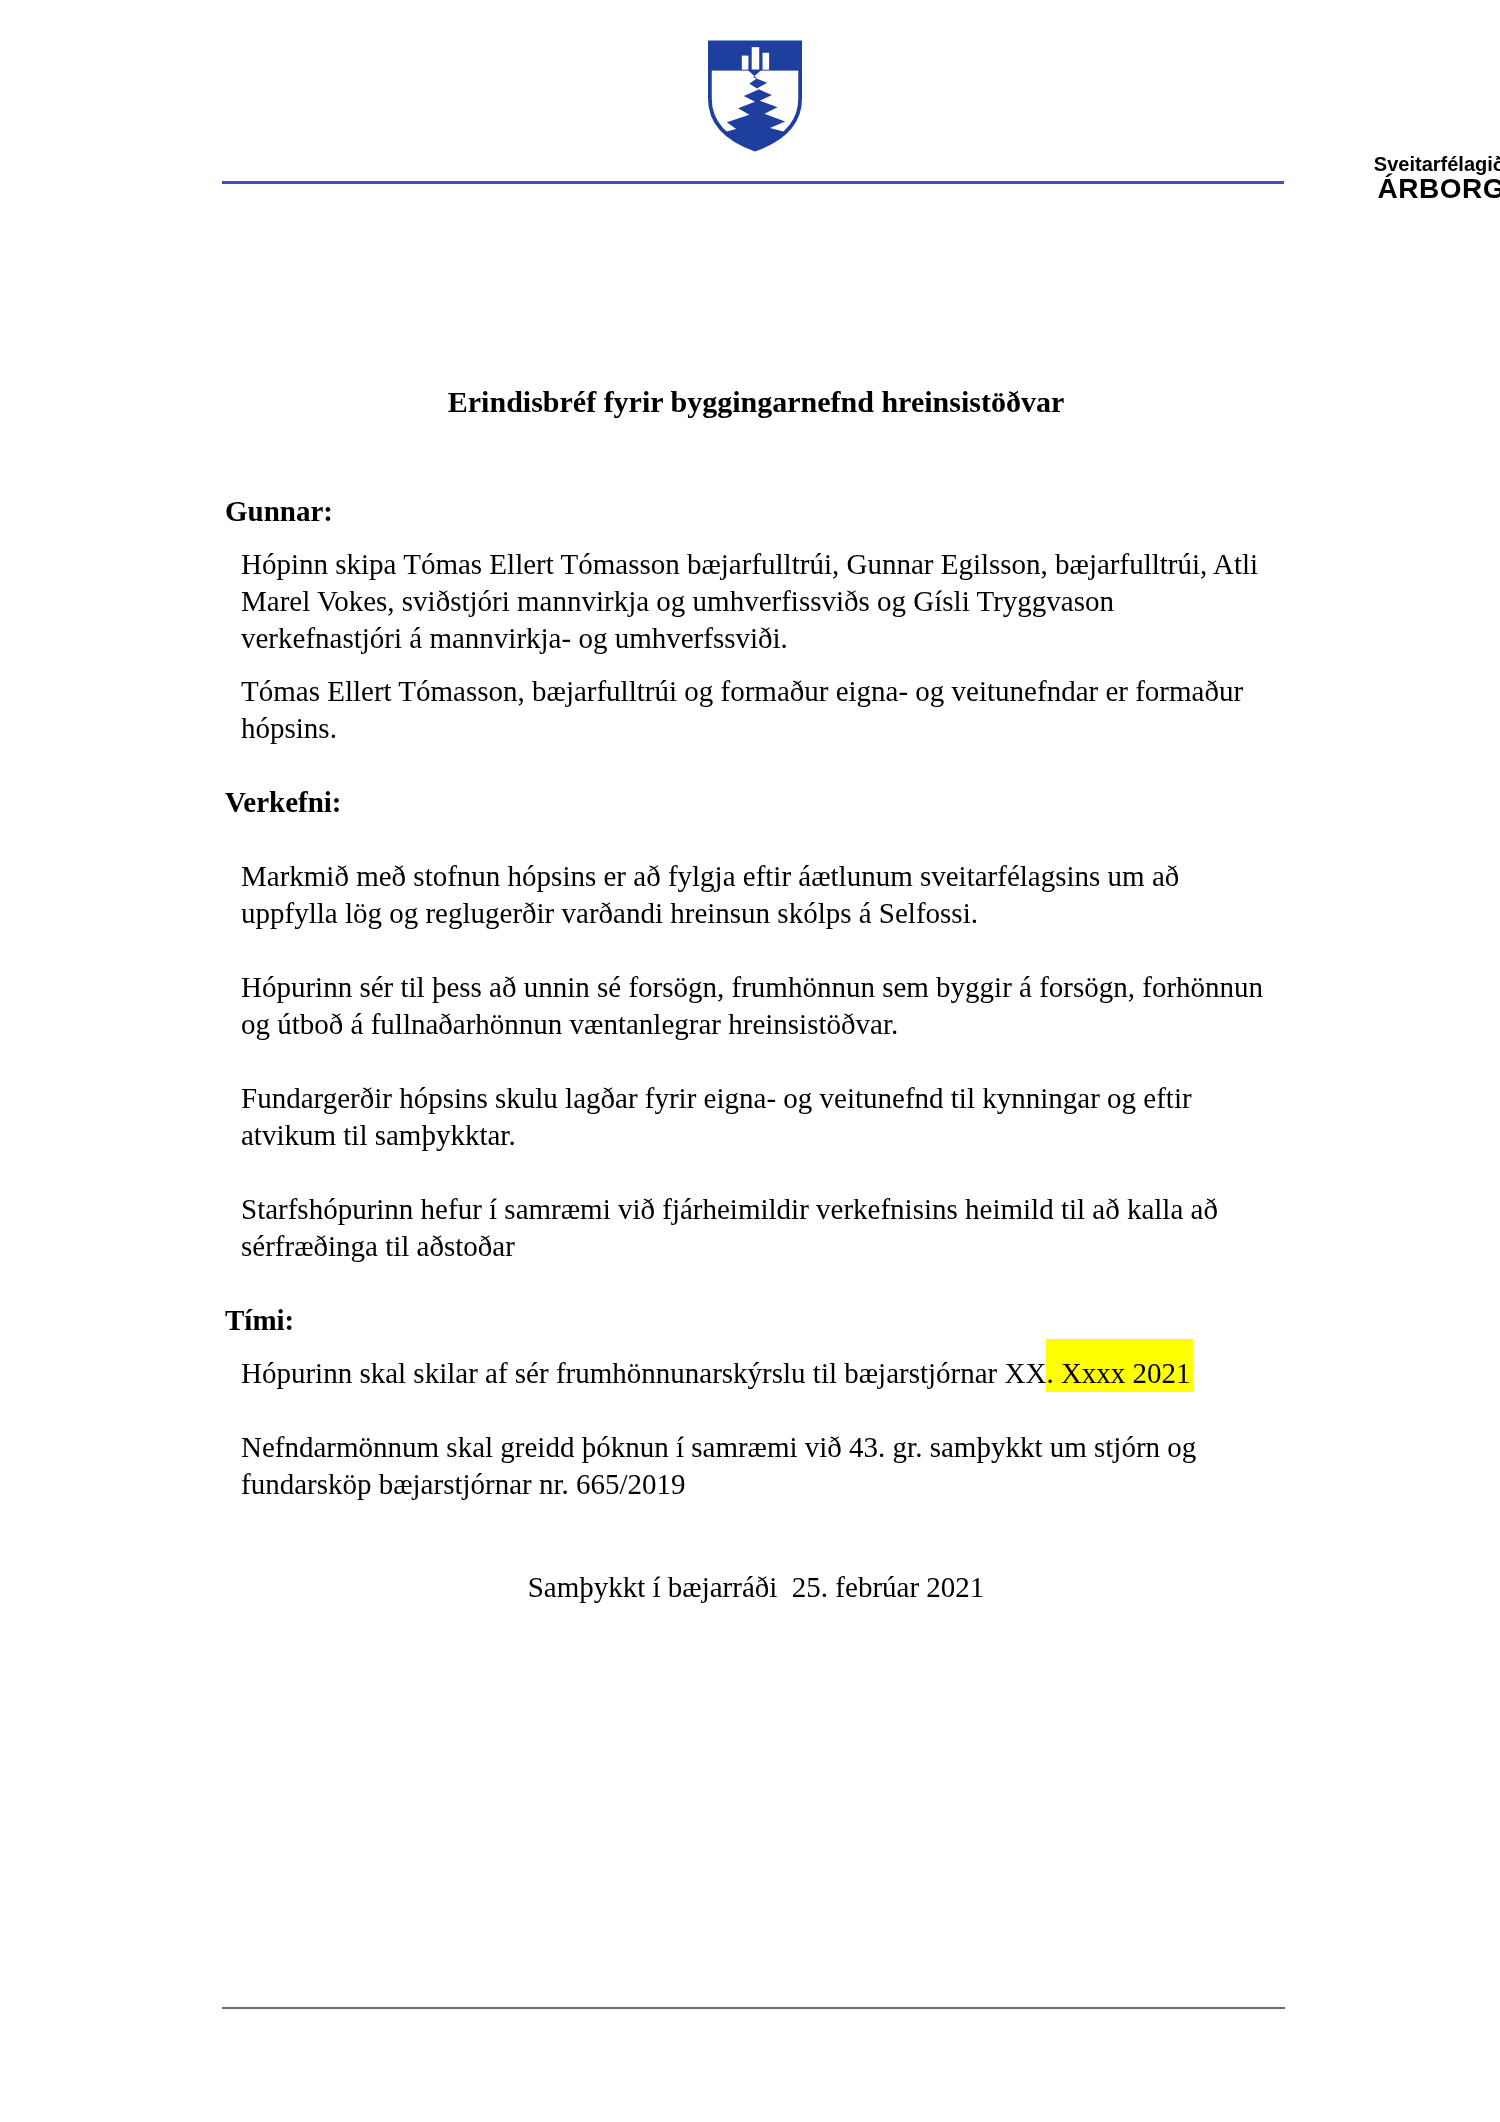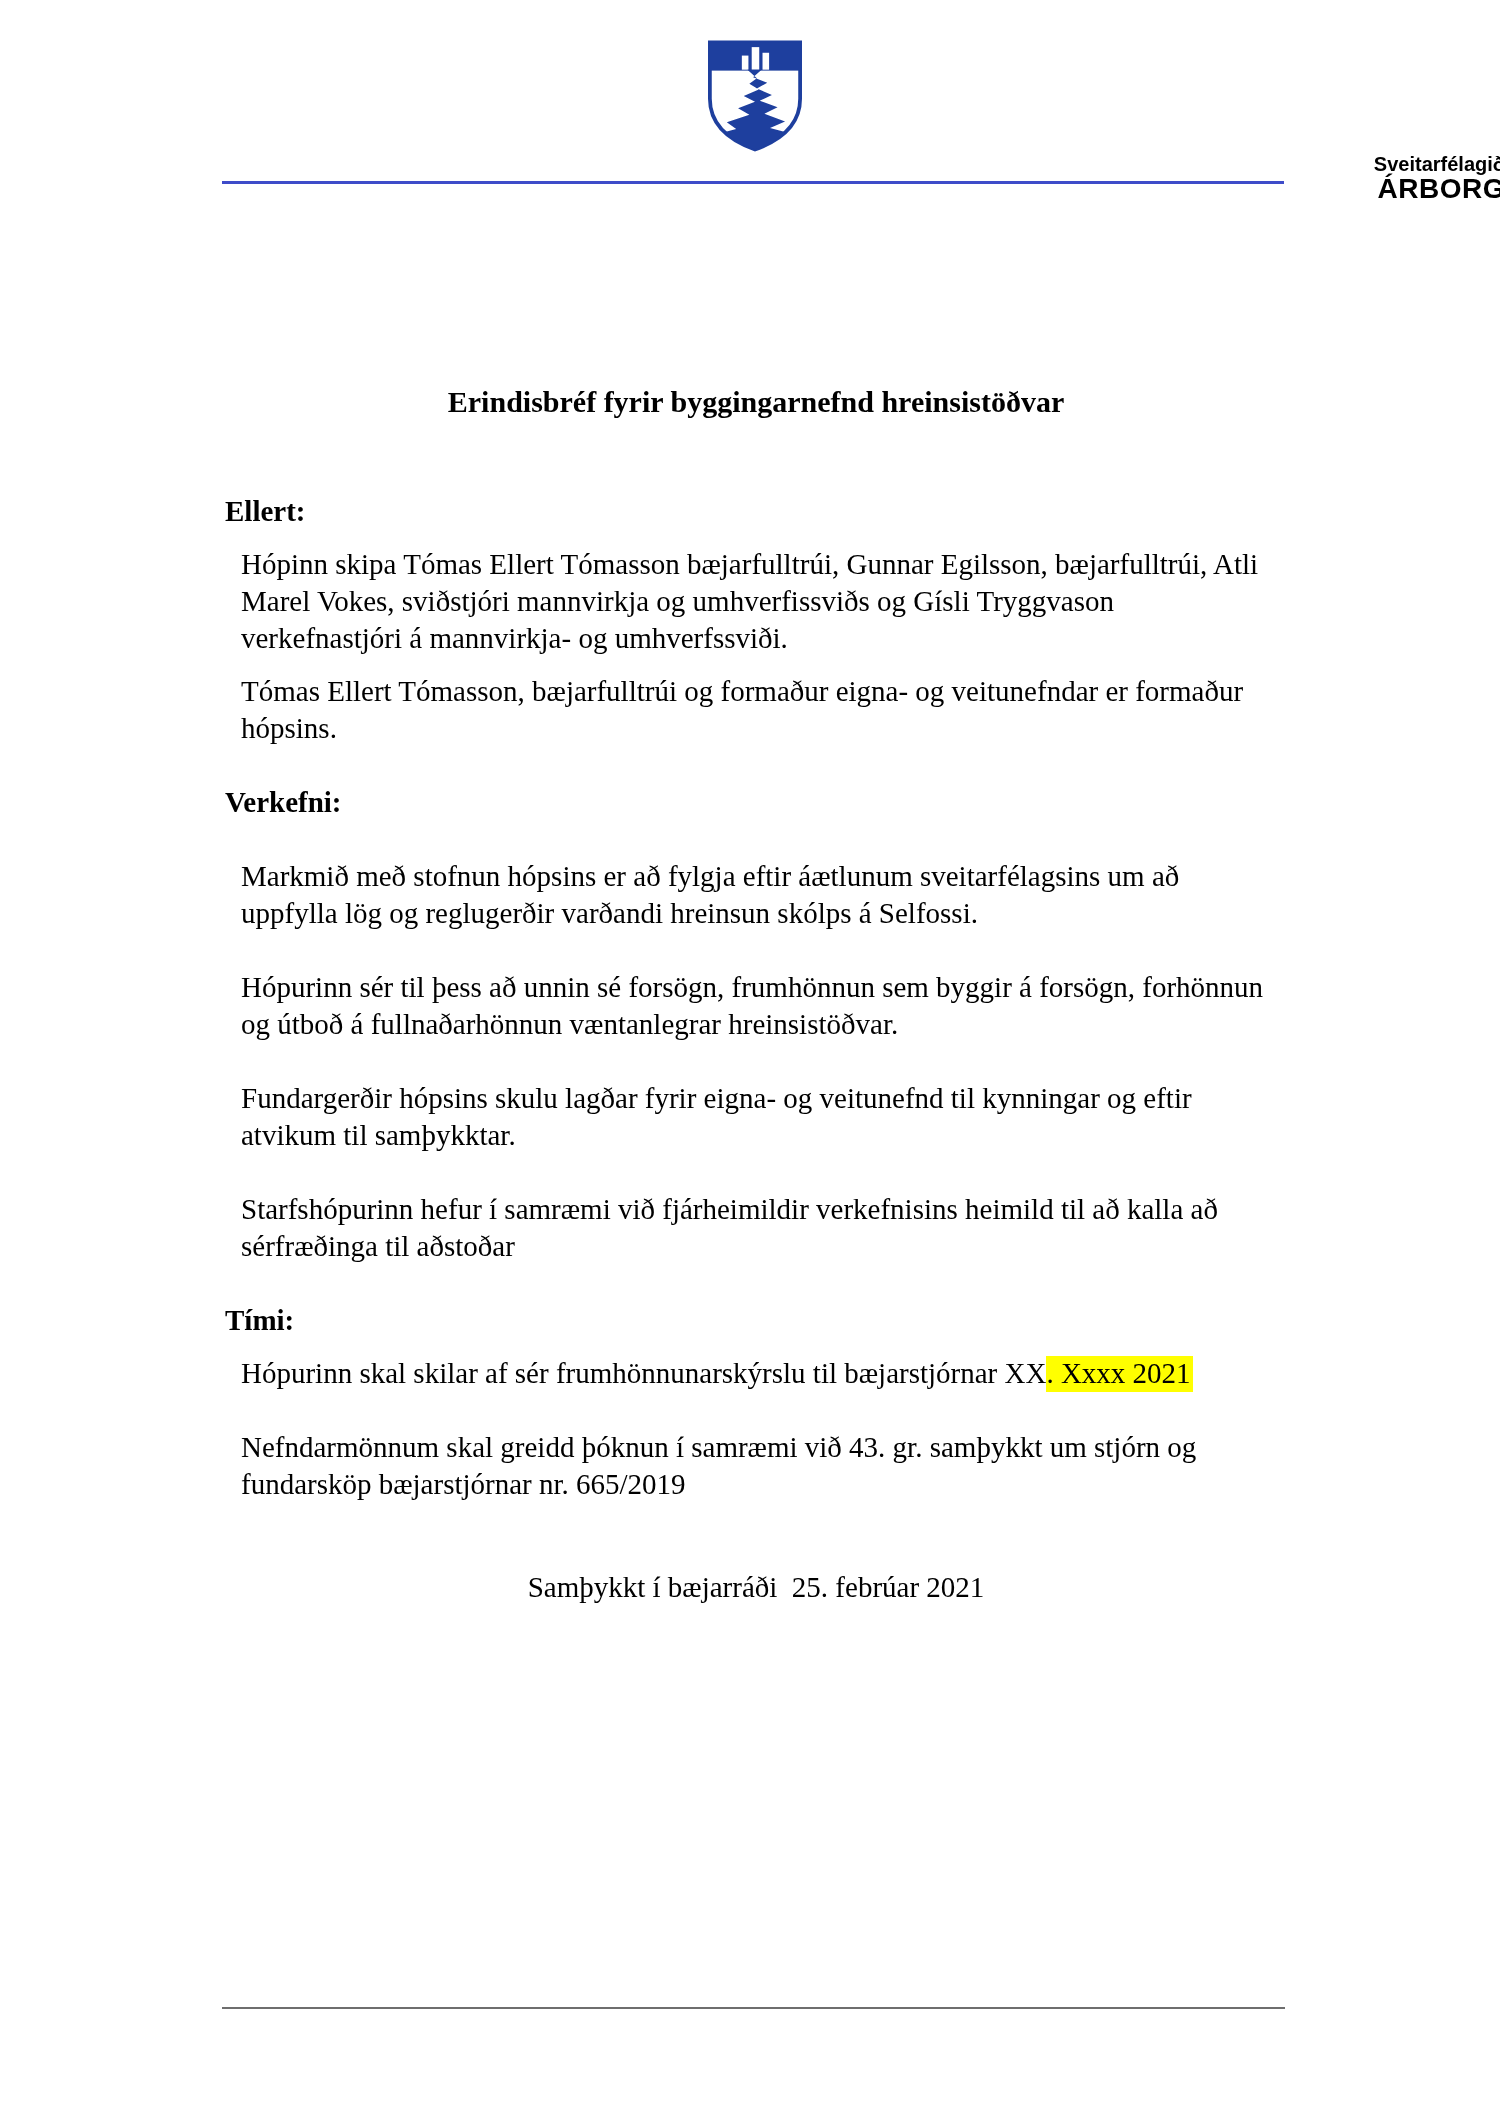--- a/index.html
+++ b/index.html
@@ -42,21 +42,21 @@
     margin:0;
   }
   section { margin:0; }
   .sec { margin-top:37px; }
   .sec-skipan { margin-top:73px; }
   h2.sec-heading {
     font-size:29px; font-weight:bold; margin:0; line-height:37px;
   }
   p { margin:16px; }
   p.gap { margin-top:37px; }
-  mark.hl { background:#ffff00; color:#000; padding:1px 2px 3px 0; }
+  mark.hl { background:#ffff00; color:#000; padding:18px 2px 3px 0; }
   .approval {
     margin-top:66px; text-align:center; white-space:pre-wrap;
   }
 
   
   .footer-rule {
     position:absolute; top:2007px; left:222px; width:1063px;
     border-top:2px solid #6e6e6e; height:0;
   }
 </style>
@@ -90,21 +90,21 @@
   <div class="org-top">Sveitarfélagið</div>
   <div class="org-bottom">ÁRBORG</div>
 </header>
 <div class="header-rule"></div>
 
 <main class="content">
 
   <h1 class="doc-title">Erindisbréf fyrir byggingarnefnd hreinsistöðvar</h1>
 
   <section class="sec sec-skipan">
-    <h2 class="sec-heading">Ellert:</h2>
+    <h2 class="sec-heading">Gunnar:</h2>
     <p>Hópinn skipa Tómas Ellert Tómasson bæjarfulltrúi, Gunnar Egilsson, bæjarfulltrúi, Atli Marel Vokes, sviðstjóri mannvirkja og umhverfissviðs og Gísli Tryggvason verkefnastjóri á mannvirkja- og umhverfssviði.</p>
     <p>Tómas Ellert Tómasson, bæjarfulltrúi og formaður eigna- og veitunefndar er formaður hópsins.</p>
   </section>
 
   <section class="sec">
     <h2 class="sec-heading">Verkefni:</h2>
     <p class="gap">Markmið með stofnun hópsins er að fylgja eftir áætlunum sveitarfélagsins um að uppfylla lög og reglugerðir varðandi hreinsun skólps á Selfossi.</p>
     <p class="gap">Hópurinn sér til þess að unnin sé forsögn, frumhönnun sem byggir á forsögn, forhönnun og útboð á fullnaðarhönnun væntanlegrar hreinsistöðvar.</p>
     <p class="gap">Fundargerðir hópsins skulu lagðar fyrir eigna- og veitunefnd til kynningar og eftir atvikum til samþykktar.</p>
     <p class="gap">Starfshópurinn hefur í samræmi við fjárheimildir verkefnisins heimild til að kalla að sérfræðinga til aðstoðar</p>

